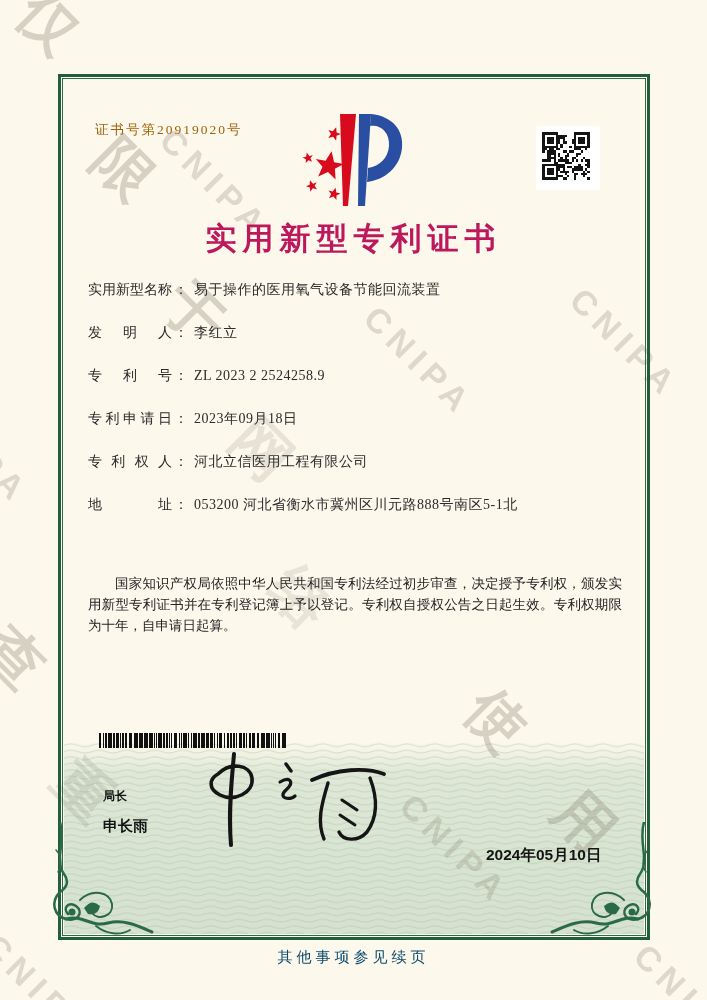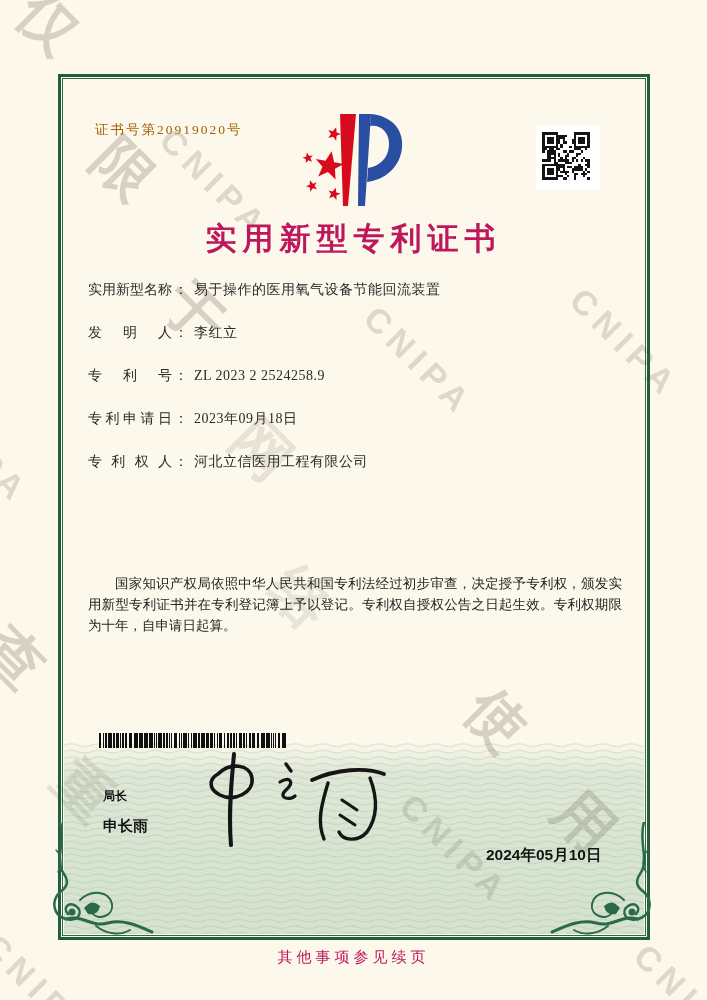--- a/index.html
+++ b/index.html
@@ -72,21 +72,21 @@
   }
   .body-text p{margin:0 0 6px 0;text-indent:2em;}
   
   .barcode{position:absolute;left:99px;top:733px;width:188px;height:15px;z-index:4;}
   #barcode-svg rect{fill:#101010;}
   .signer-title{position:absolute;left:103px;top:788px;z-index:4;font-size:12px;font-weight:600;color:#141414;font-family:"Liberation Sans", sans-serif;}
   .signer-name{position:absolute;left:103px;top:817px;z-index:4;font-size:15px;font-weight:600;color:#141414;font-family:"Liberation Sans", sans-serif;}
   .signature{position:absolute;left:200px;top:752px;width:195px;height:100px;z-index:4;}
   .issue-date{position:absolute;left:486px;top:845px;z-index:4;font-size:15.5px;font-weight:700;color:#141414;font-family:"Liberation Sans", sans-serif;}
   .page-info{position:absolute;left:0;right:0;top:908px;z-index:4;text-align:center;font-size:12.5px;color:#3f3f3f;letter-spacing:1px;}
-  .footer-note{position:absolute;left:0;right:0;top:948px;z-index:4;text-align:center;font-size:15px;color:#be185d;letter-spacing:4px;}
+  .footer-note{position:absolute;left:0;right:0;top:948px;z-index:4;text-align:center;font-size:15px;color:#0c4a6e;letter-spacing:4px;}
 </style>
 </head>
 <body>
 
 <div class="abs" style="inset:0">
 
   <div class="green-zone">
     <svg width="580" height="192">
       <defs>
         <pattern id="wv" width="28" height="6.5" patternUnits="userSpaceOnUse">
@@ -320,20 +320,23 @@
   </div>
   <div class="field-row" style="top:367px">
     <span class="f-label">专利号</span><span class="f-colon">：</span><span class="f-value">ZL 2023 2 2524258.9</span>
   </div>
   <div class="field-row" style="top:410px">
     <span class="f-label">专利申请日</span><span class="f-colon">：</span><span class="f-value">2023年09月18日</span>
   </div>
   <div class="field-row" style="top:453px">
     <span class="f-label">专利权人</span><span class="f-colon">：</span><span class="f-value">河北立信医用工程有限公司</span>
   </div>
+  <div class="field-row" style="top:496px">
+    <span class="f-label">地址</span><span class="f-colon">：</span><span class="f-value">053200 河北省衡水市冀州区川元路888号南区5-1北</span>
+  </div>
 
   <div class="body-text">
     <p>国家知识产权局依照中华人民共和国专利法经过初步审查，决定授予专利权，颁发实用新型专利证书并在专利登记簿上予以登记。专利权自授权公告之日起生效。专利权期限为十年，自申请日起算。</p>
   </div>
 
   <div class="barcode">
     <svg id="barcode-svg" viewBox="0 0 188 15" width="188" height="15" shape-rendering="crispEdges">
         <rect x="0" y="0" width="2" height="15"></rect>
         <rect x="4" y="0" width="1" height="15"></rect>
         <rect x="6" y="0" width="2" height="15"></rect>

